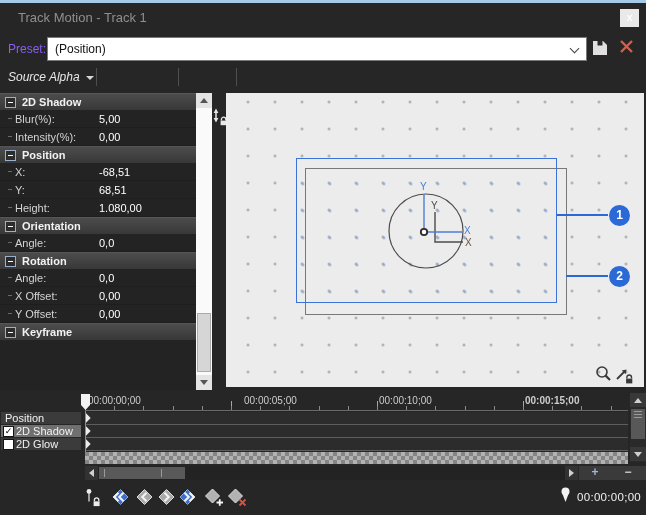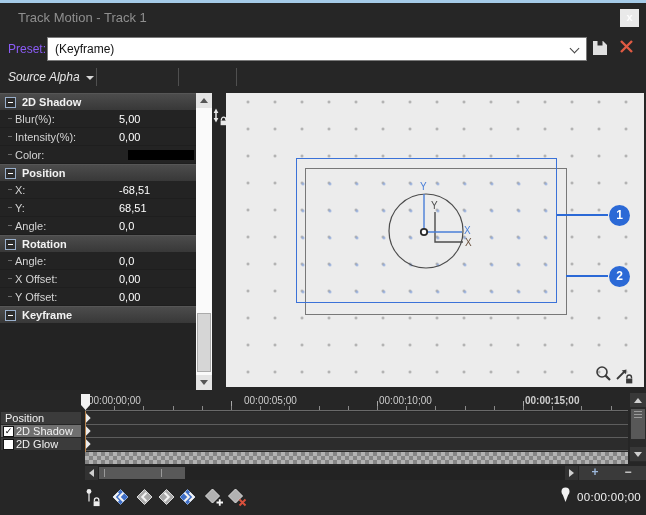--- a/index.html
+++ b/index.html
@@ -30,21 +30,21 @@
   .props{position:absolute;left:0;top:93px;width:196px;height:297px;background:#232323;}
   .sec-h{height:17px;background:linear-gradient(#4c4c4c,#383838);border-top:1px solid #565656;
          display:flex;align-items:center;gap:6px;padding-left:5px;box-sizing:border-box;}
   .minusbox{width:9px;height:9px;border:1px solid #9ab0cc;background:#2c2c2c;display:flex;
             align-items:center;justify-content:center;flex:0 0 auto;}
   .minusbox i{display:block;width:5px;height:1px;background:#ffffff;}
   .sec-title{font-weight:bold;font-size:11px;color:#f2f2f2;white-space:nowrap;}
   .prow{height:18px;position:relative;border-bottom:1px solid #1e1e1e;box-sizing:border-box;}
   .dash{position:absolute;left:8px;top:8px;width:4px;height:1px;background:#6a6a6a;}
   .plabel{position:absolute;left:15px;top:3px;font-size:11px;color:#d4d4d4;white-space:nowrap;}
-  .pvalue{position:absolute;left:99px;top:3px;font-size:11px;color:#ffffff;white-space:nowrap;margin-left:20px;}
+  .pvalue{position:absolute;left:99px;top:3px;font-size:11px;color:#ffffff;white-space:nowrap;}
   .swatch{position:absolute;left:128px;top:4px;width:66px;height:10px;background:#000;}
   
   .pscroll{position:absolute;left:196px;top:93px;width:16px;height:297px;background:#fafafa;}
   .psc-btn{position:absolute;left:0;width:16px;height:15px;background:#e4e4e4;display:flex;
            align-items:center;justify-content:center;}
   .psc-thumb{position:absolute;left:1px;top:220px;width:14px;height:59px;background:#d6d6d6;
              border:1px solid #ababab;box-sizing:border-box;}
   .tri-up-d{width:0;height:0;border-left:4px solid transparent;border-right:4px solid transparent;border-bottom:5px solid #555;}
   .tri-dn-d{width:0;height:0;border-left:4px solid transparent;border-right:4px solid transparent;border-top:5px solid #555;}
   
@@ -105,21 +105,21 @@
 </style>
 </head>
 <body>
 
 <div class="topstrip"></div>
 <div class="titletext">Track Motion - Track 1</div>
 <div class="closebtn">x</div>
 
 <div class="preset-label">Preset:</div>
 <div class="combo">
-  <span class="combo-text">(Keyframe)</span>
+  <span class="combo-text">(Position)</span>
   <span class="combo-chev"></span>
 </div>
 <span class="abs" style="left:591px;top:39px;">
   <svg width="18" height="18">
     <path d="M2,2 h10 l4,4 v10 h-14 z" fill="#e0e0e0"></path>
     <rect x="6.5" y="2" width="5" height="4.5" fill="#2a2a2a"></rect>
   </svg>
 </span>
 <span class="abs" style="left:618px;top:38px;">
   <svg width="17" height="17">
@@ -223,45 +223,51 @@
     <div class="prow">
       <span class="dash"></span>
       <span class="plabel">Blur(%):</span>
       <span class="pvalue">5,00</span>
     </div>
     <div class="prow">
       <span class="dash"></span>
       <span class="plabel">Intensity(%):</span>
       <span class="pvalue">0,00</span>
     </div>
-    <div class="prow">
-      <span class="dash"></span>
-      <span class="plabel">Color:</span>
-      <span class="swatch"></span>
-    </div>
   </div>
   <div>
     <div class="sec-h">
       <span class="minusbox">
           <i></i>
         </span>
       <span class="sec-title">Position</span>
     </div>
     <div class="prow">
       <span class="dash"></span>
       <span class="plabel">X:</span>
       <span class="pvalue">-68,51</span>
     </div>
     <div class="prow">
       <span class="dash"></span>
       <span class="plabel">Y:</span>
       <span class="pvalue">68,51</span>
     </div>
+    <div class="prow">
+      <span class="dash"></span>
+      <span class="plabel">Height:</span>
+      <span class="pvalue">1.080,00</span>
+    </div>
   </div>
   <div>
+    <div class="sec-h">
+      <span class="minusbox">
+          <i></i>
+        </span>
+      <span class="sec-title">Orientation</span>
+    </div>
     <div class="prow">
       <span class="dash"></span>
       <span class="plabel">Angle:</span>
       <span class="pvalue">0,0</span>
     </div>
   </div>
   <div>
     <div class="sec-h">
       <span class="minusbox">
           <i></i>

